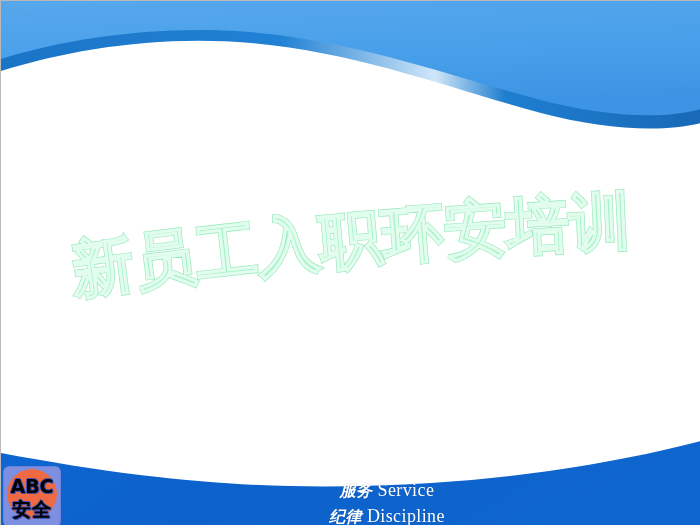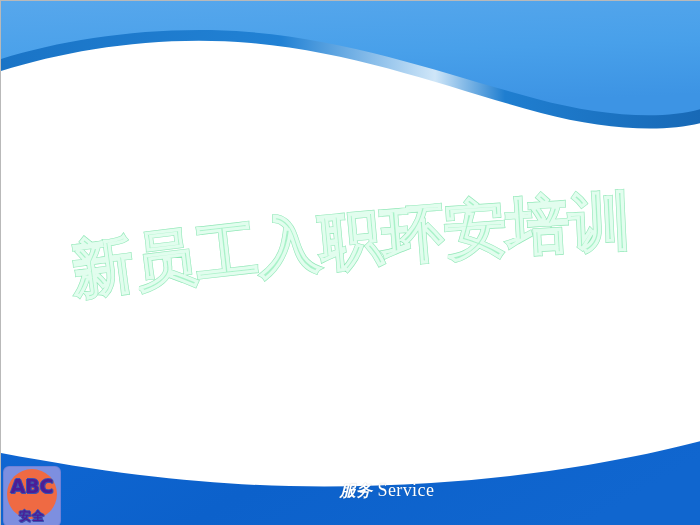--- a/index.html
+++ b/index.html
@@ -109,31 +109,31 @@
     background: #ef6a43;
     transform: translateY(-50%);
   }
   #logo-abc, #logo-cn {
     position: absolute;
     left: 0; width: 100%;
     text-align: center;
     font-family: "DejaVu Sans", "Liberation Sans", sans-serif;
     font-weight: bold;
     line-height: 1;
-    color: #4c1d95;
+    color: #000000;
     text-shadow: 1px 1px 0 #3c4fb0, -1px 0 0 #3c4fb0, 0 -1px 0 #3c4fb0, 1px 0 0 #3c4fb0, 0 1px 0 #3c4fb0;
   }
   #logo-abc {
     top: 10px;
     font-size: 19px;
     letter-spacing: 0px;
   }
   #logo-cn {
-    top: 43px;
-    font-size: 12px;
+    top: 33px;
+    font-size: 19px;
     letter-spacing: 1px;
   }
 </style>
 </head>
 <body>
 
 <div id="slide">
 
   <svg id="top-wave" viewBox="0 0 700 140" preserveAspectRatio="none" xmlns="http://www.w3.org/2000/svg">
     <defs>
@@ -184,20 +184,23 @@
         <stop offset="100%" stop-color="#1066cf"></stop>
       </linearGradient>
     </defs>
     <path d="M0,18 C180,52 300,56 430,48 C540,41 630,24 700,6 L700,90 L0,90 Z" fill="url(#bandGrad)"></path>
   </svg>
 
   <div id="footer-items">
     <div class="footer-item">
       <span class="cn">服务</span><span class="en">Service</span>
     </div>
+    <div class="footer-item">
+      <span class="cn">纪律</span><span class="en">Discipline</span>
+    </div>
   </div>
 
   <div id="logo">
     <div id="logo-circle"></div>
     <div id="logo-abc">ABC</div>
     <div id="logo-cn">安全</div>
   </div>
 
 </div>
 

